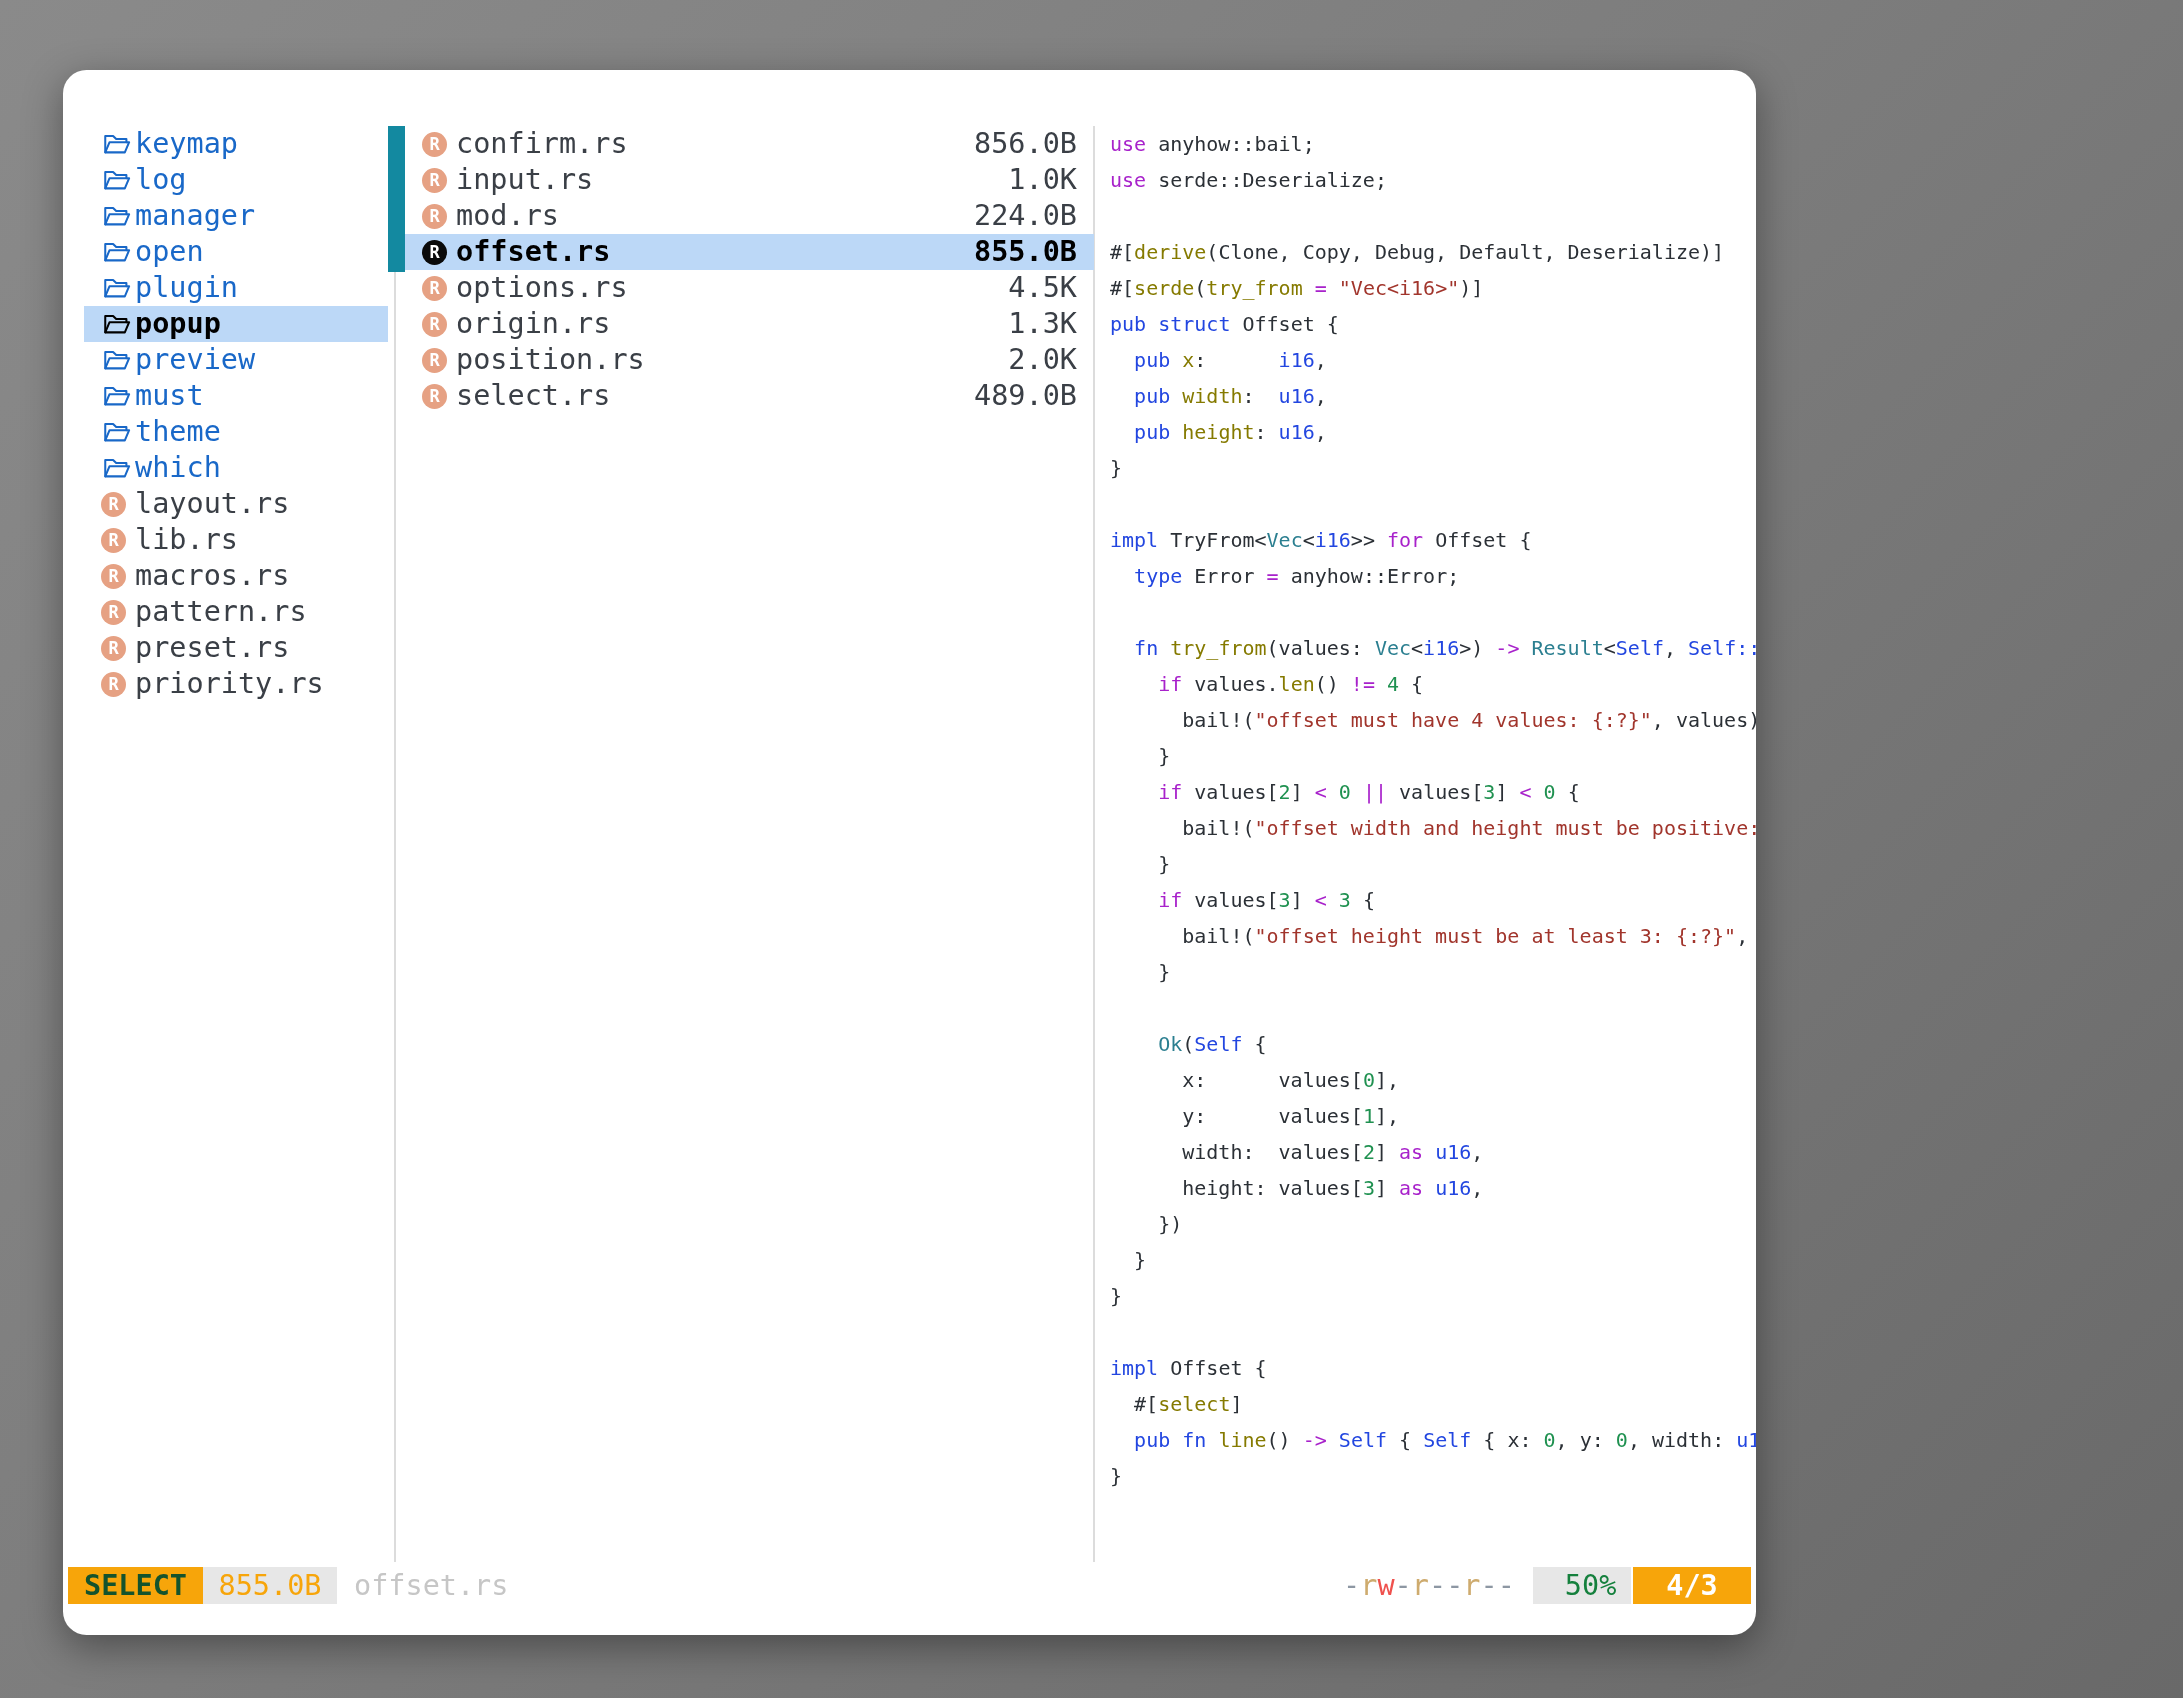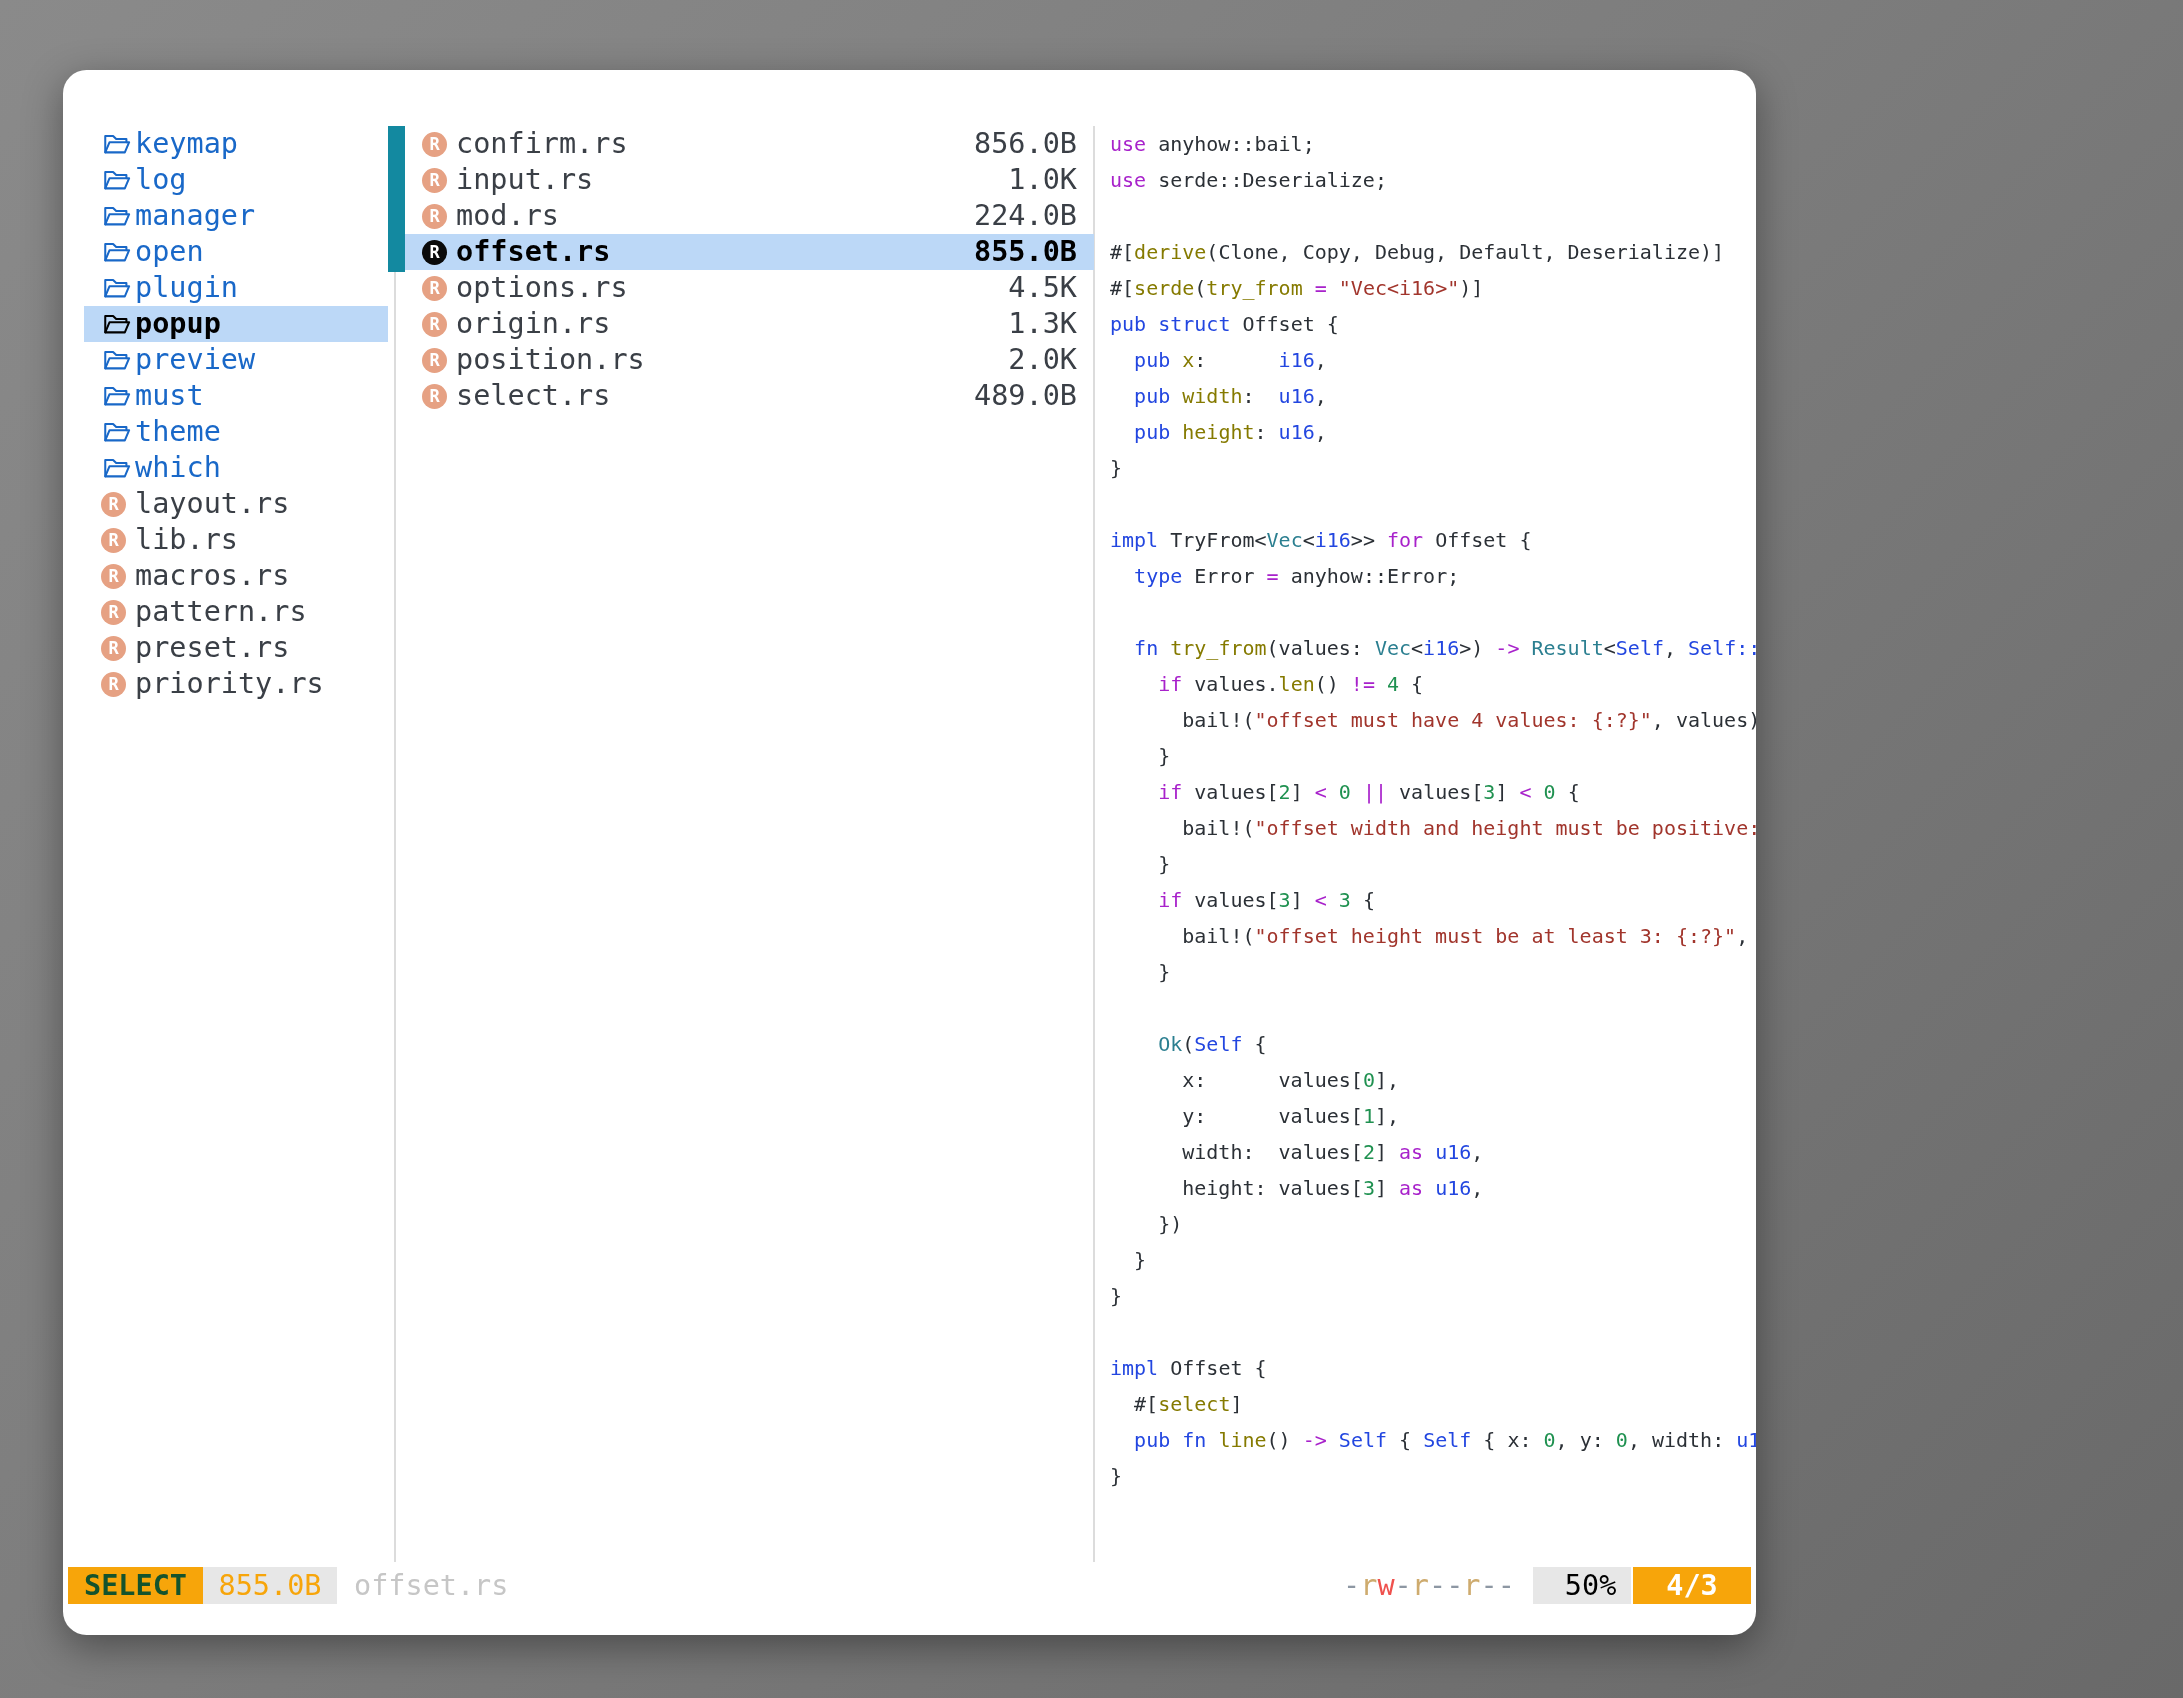--- a/index.html
+++ b/index.html
@@ -98,21 +98,21 @@
   .size-badge {
     width: 134px; background: #e7e7e7; color: #f7a50a;
   }
   .status-filename { margin-left: 17px; color: #c6c6c6; }
   .status-right { margin-left: auto; display: flex; align-items: stretch; }
   .perms { display: flex; align-items: center; margin-right: 18.5px; }
   .perm-dim { color: #8d97a3; }
   .perm-r   { color: #ceab6e; }
   .perm-w   { color: #ef514d; }
   .pct-badge {
-    width: 98px; background: #e7e7e7; color: #000000;
+    width: 98px; background: #e7e7e7; color: #15803d;
     justify-content: flex-end; padding-right: 15px; margin-right: 1.7px;
   }
   .pos-badge {
     width: 118px; background: #f7a50a; color: #ffffff; font-weight: bold;
   }
 </style>
 </head>
 <body>
 
 <div class="window">

